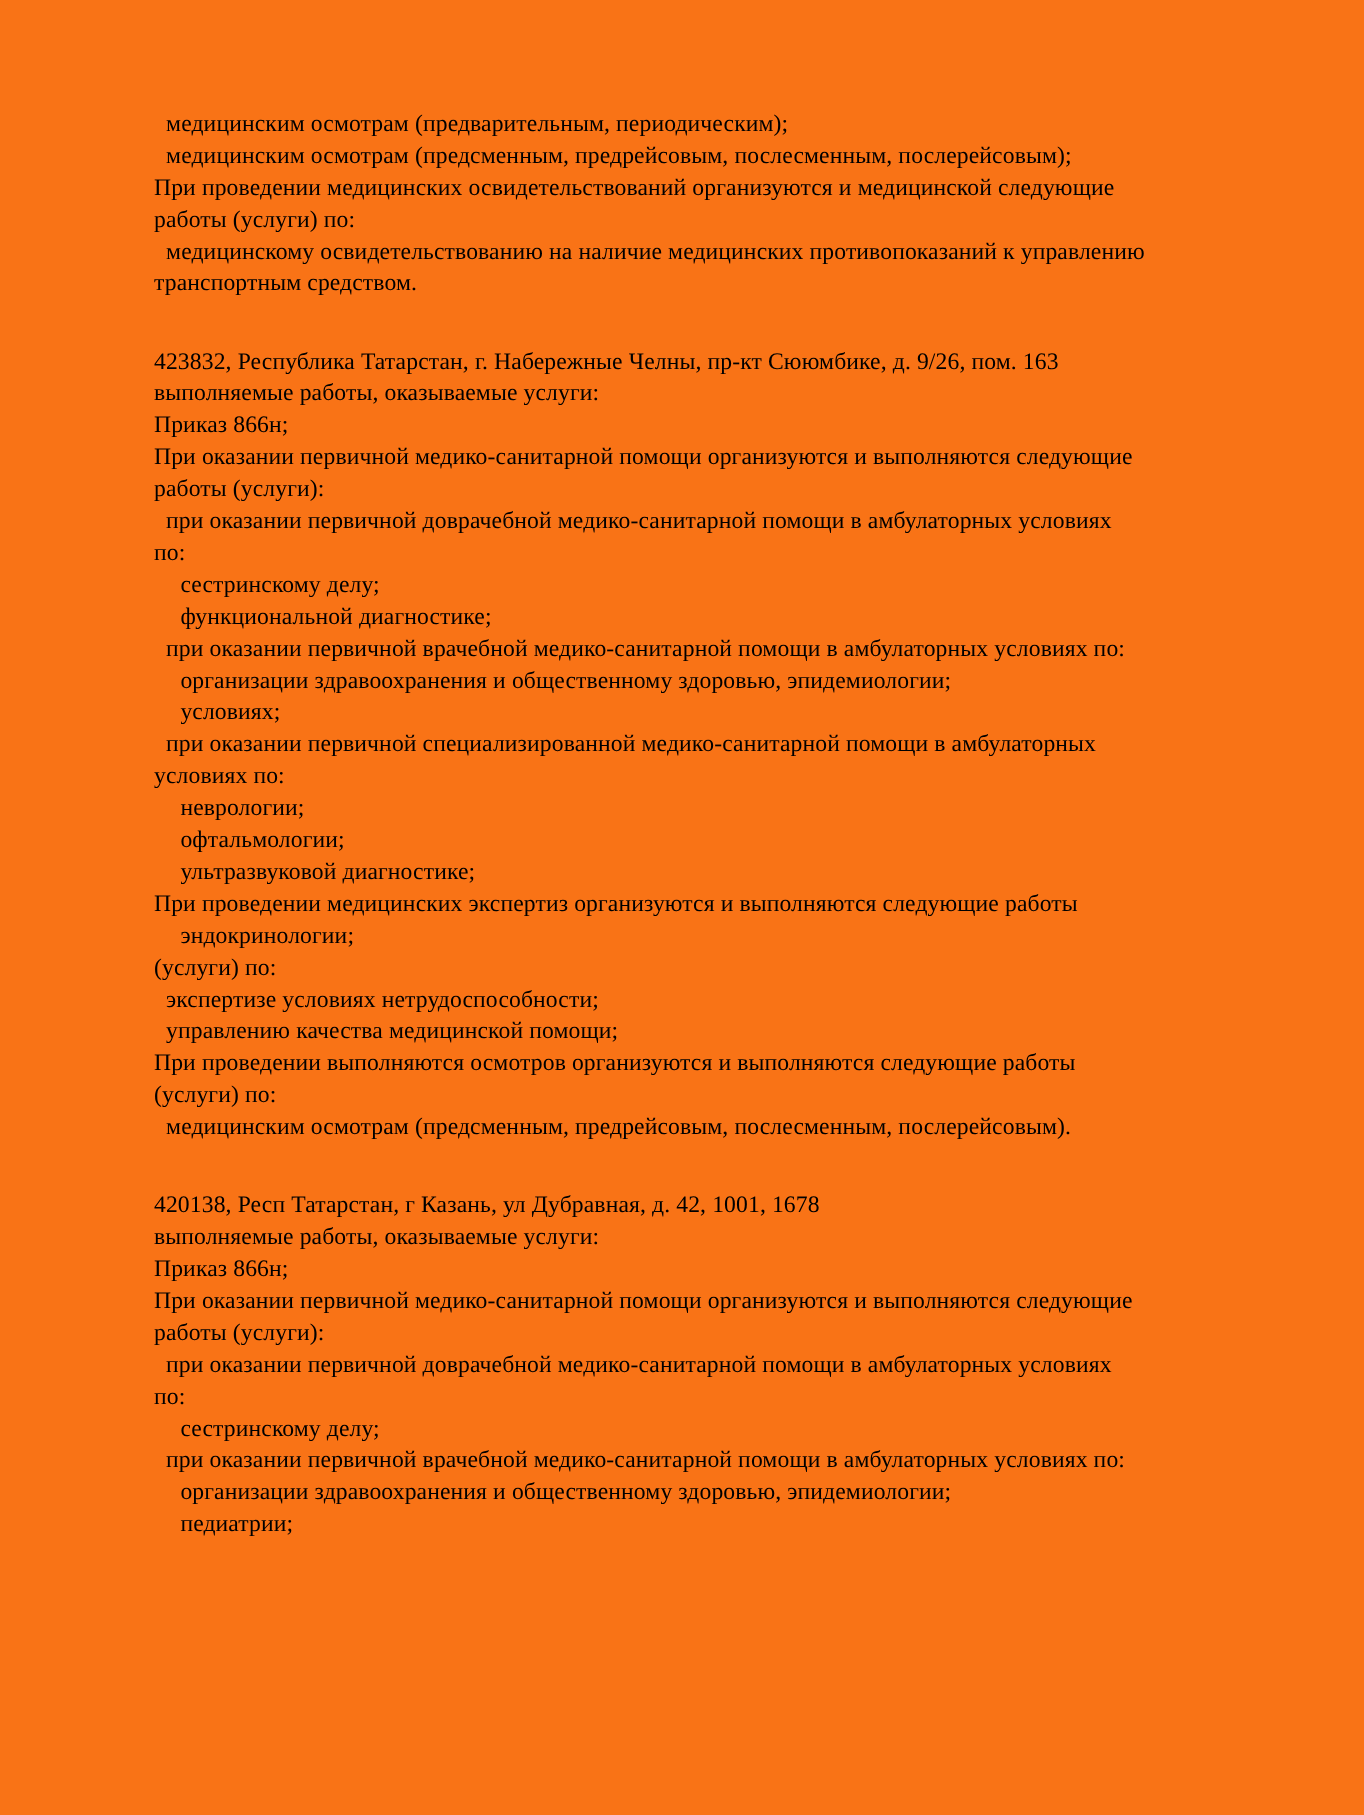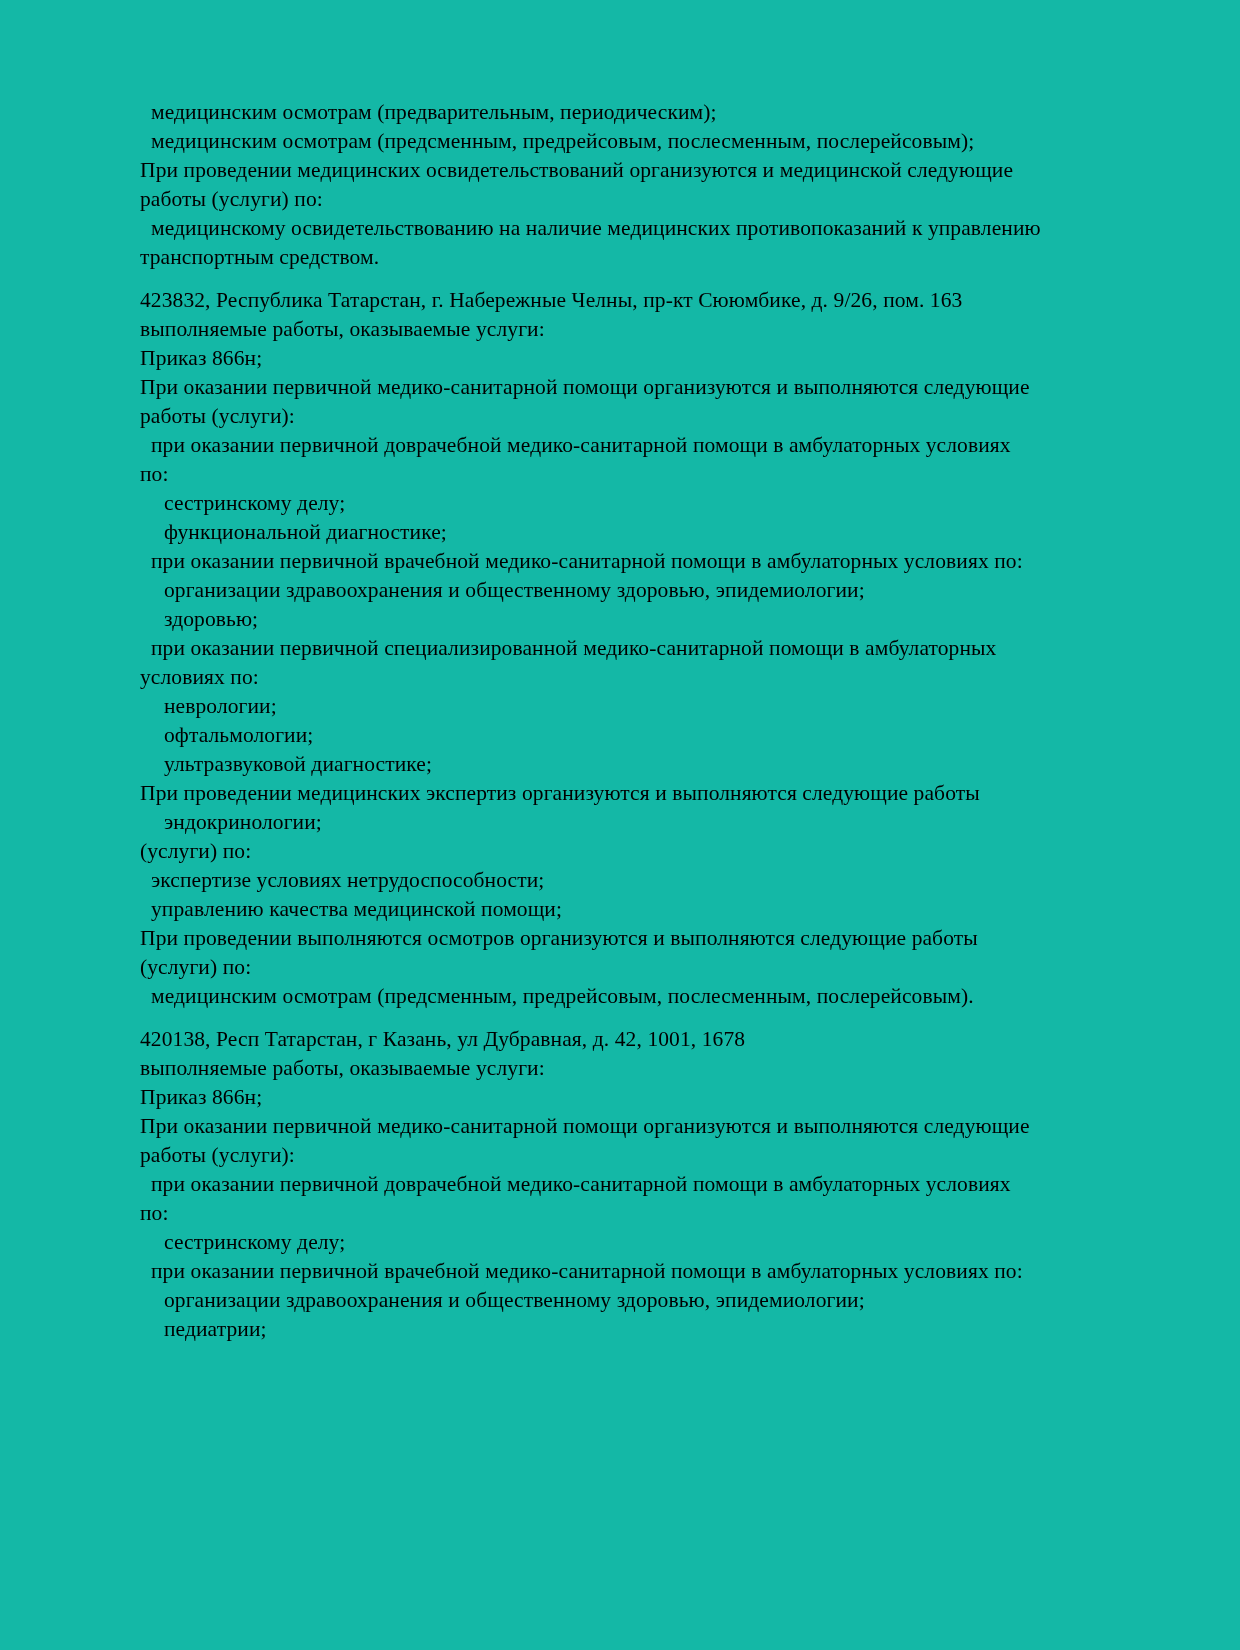--- a/index.html
+++ b/index.html
@@ -10,31 +10,31 @@
   body {
     width: 1240px;
     height: 1650px;
     font-family: "Liberation Serif", serif;
     color: #000000;
   }
   .page {
     position: relative;
     width: 1240px;
     height: 1650px;
-    background: #14b8a6;
+    background: #f97316;
     overflow: hidden;
   }
   .content {
     position: absolute;
     left: 140px;
     top: 98px;
     width: 985px;
   }
   .block:not(:first-child) {
-    margin-top: 14px;
+    margin-top: 42px;
   }
   .line {
     font-size: 21.5px;
     line-height: 29px;
     min-height: 29px;
     white-space: nowrap;
     letter-spacing: 0.1px;
   }
   .indent-0 { padding-left: 0; }
   .indent-1 { padding-left: 11px; }
@@ -58,21 +58,21 @@
         <div class="line indent-0">выполняемые работы, оказываемые услуги:</div>
         <div class="line indent-0">Приказ 866н;</div>
         <div class="line indent-0">При оказании первичной медико-санитарной помощи организуются и выполняются следующие</div>
         <div class="line indent-0">работы (услуги):</div>
         <div class="line indent-1">при оказании первичной доврачебной медико-санитарной помощи в амбулаторных условиях</div>
         <div class="line indent-0">по:</div>
         <div class="line indent-2">сестринскому делу;</div>
         <div class="line indent-2">функциональной диагностике;</div>
         <div class="line indent-1">при оказании первичной врачебной медико-санитарной помощи в амбулаторных условиях по:</div>
         <div class="line indent-2">организации здравоохранения и общественному здоровью, эпидемиологии;</div>
-        <div class="line indent-2">здоровью;</div>
+        <div class="line indent-2">условиях;</div>
         <div class="line indent-1">при оказании первичной специализированной медико-санитарной помощи в амбулаторных</div>
         <div class="line indent-0">условиях по:</div>
         <div class="line indent-2">неврологии;</div>
         <div class="line indent-2">офтальмологии;</div>
         <div class="line indent-2">ультразвуковой диагностике;</div>
         <div class="line indent-0">При проведении медицинских экспертиз организуются и выполняются следующие работы</div>
         <div class="line indent-2">эндокринологии;</div>
         <div class="line indent-0">(услуги) по:</div>
         <div class="line indent-1">экспертизе условиях нетрудоспособности;</div>
         <div class="line indent-1">управлению качества медицинской помощи;</div>

